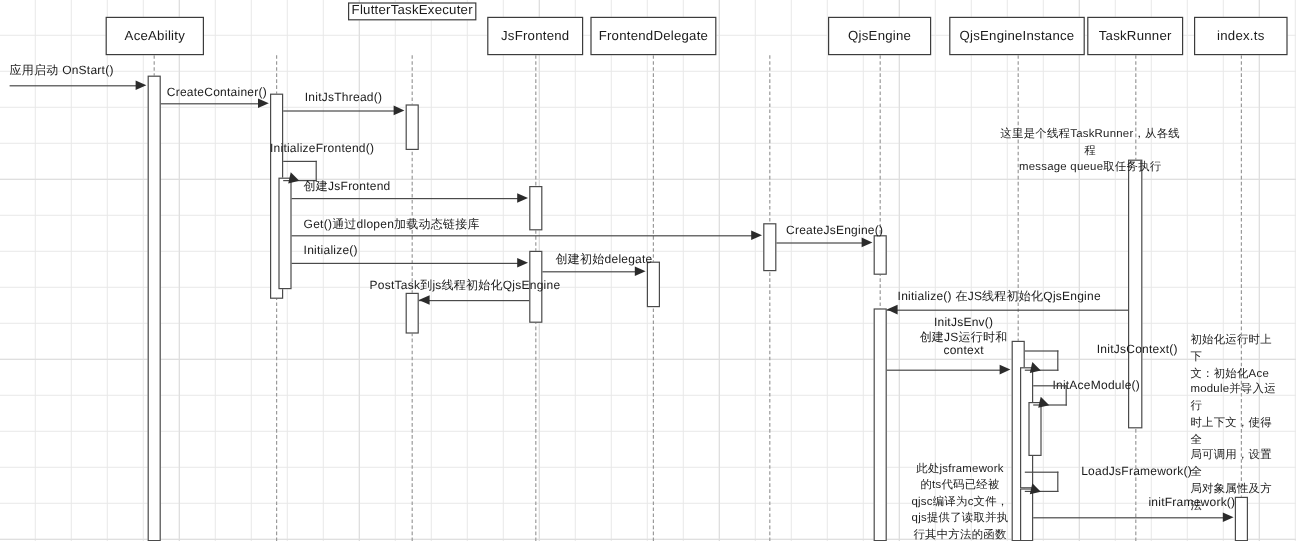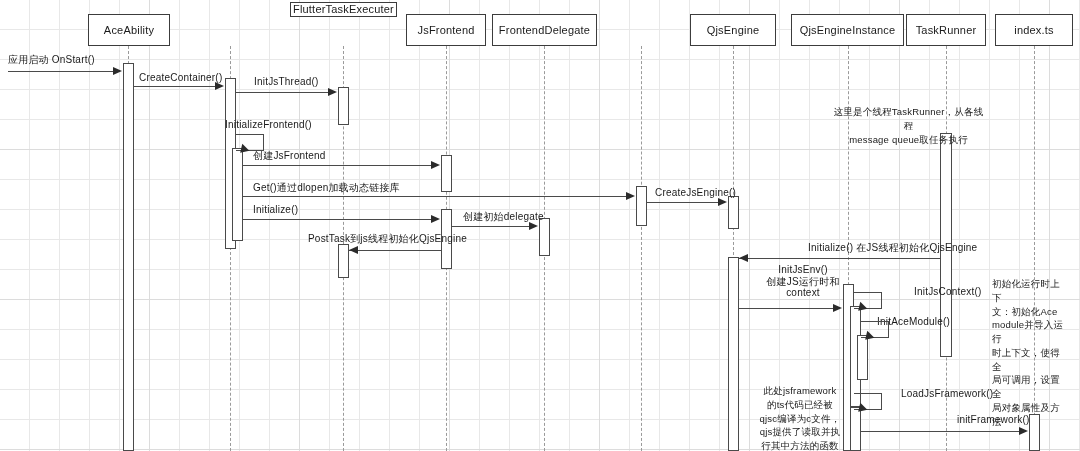--- a/index.html
+++ b/index.html
@@ -212,21 +212,21 @@
   </div>
   <div class="msgline" style="left:647px; top:202px; width:72px;"></div>
   <div class="arrowhead right" style="left:718px; top:198px;"></div>
 
   <div class="msglabel" style="left:308px; top:233px;">
     <span>PostTask到js线程初始化QjsEngine</span>
   </div>
   <div class="msgline" style="left:349px; top:250px; width:92px;"></div>
   <div class="arrowhead left" style="left:349px; top:246px;"></div>
 
-  <div class="msglabel" style="left:808px; top:242px;">
+  <div class="msglabel" style="left:748px; top:242px;">
     <span>Initialize()  在JS线程初始化QjsEngine</span>
   </div>
   <div class="msgline" style="left:739px; top:258px; width:201px;"></div>
   <div class="arrowhead left" style="left:739px; top:254px;"></div>
 
   <div class="msglabel" style="left:762px; top:264px; text-align:center; width:82px;">
     <div>InitJsEnv()</div>
     <div>创建JS运行时和</div>
     <div>context</div>
   </div>

